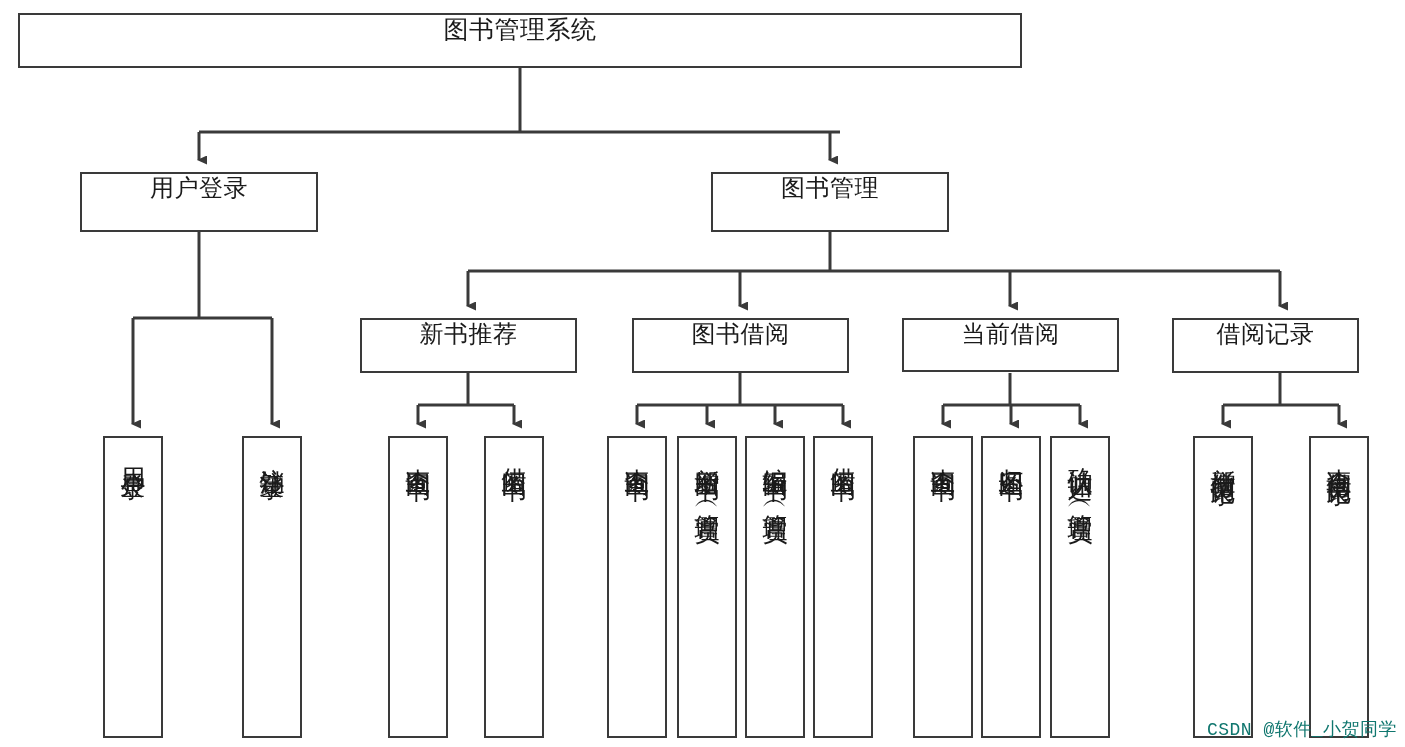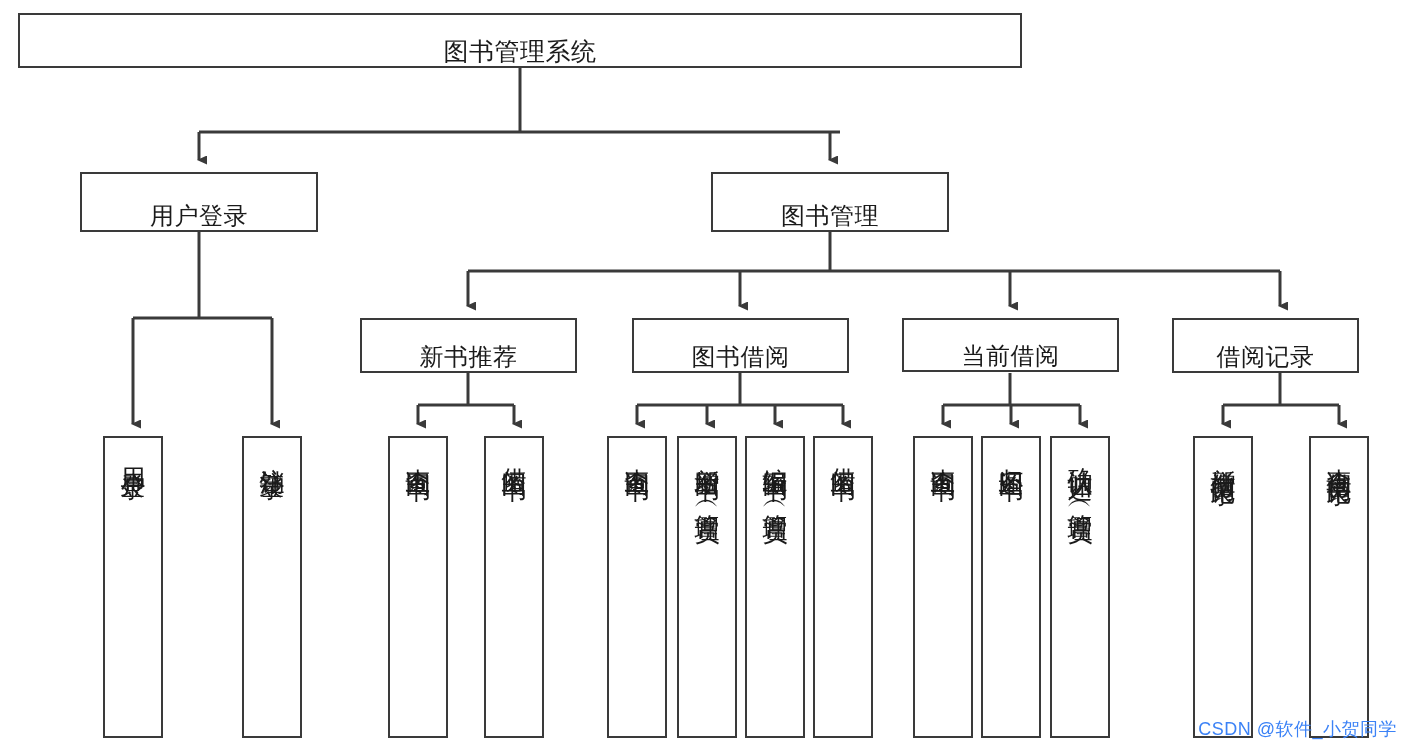--- a/index.html
+++ b/index.html
@@ -24,21 +24,21 @@
     top: 0;
     width: 1405px;
     height: 747px;
   }
   .node {
     position: absolute;
     box-sizing: border-box;
     background: #ffffff;
     border: 2px solid #3a3a3a;
     display: flex;
-    align-items: flex-end;
+    align-items: flex-start;
     justify-content: center;
     z-index: 3;
   }
   .node .label {
     color: #1a1a1a;
     text-align: center;
     line-height: 1.18;
     white-space: pre;
   }
   .node.horiz .label {
@@ -58,25 +58,25 @@
     font-size: 25px;
     line-height: 1.0;
     letter-spacing: 3px;
     white-space: nowrap;
   }
   .watermark {
     position: absolute;
     right: 8px;
     bottom: 6px;
     font-size: 18px;
-    color: #3b82f6;
+    color: #0f766e;
     letter-spacing: 0.5px;
     z-index: 6;
     white-space: nowrap;
-    font-family: Liberation Sans, sans-serif;
+    font-family: Liberation Mono, monospace;
   }
 </style>
 </head>
 <body>
 
 <div id="canvas">
 
   <svg id="wires" viewBox="0 0 1405 747" xmlns="http://www.w3.org/2000/svg">
     <defs>
       <marker id="arrow" markerWidth="10" markerHeight="10" refX="4.5" refY="8" orient="auto" markerUnits="userSpaceOnUse">

